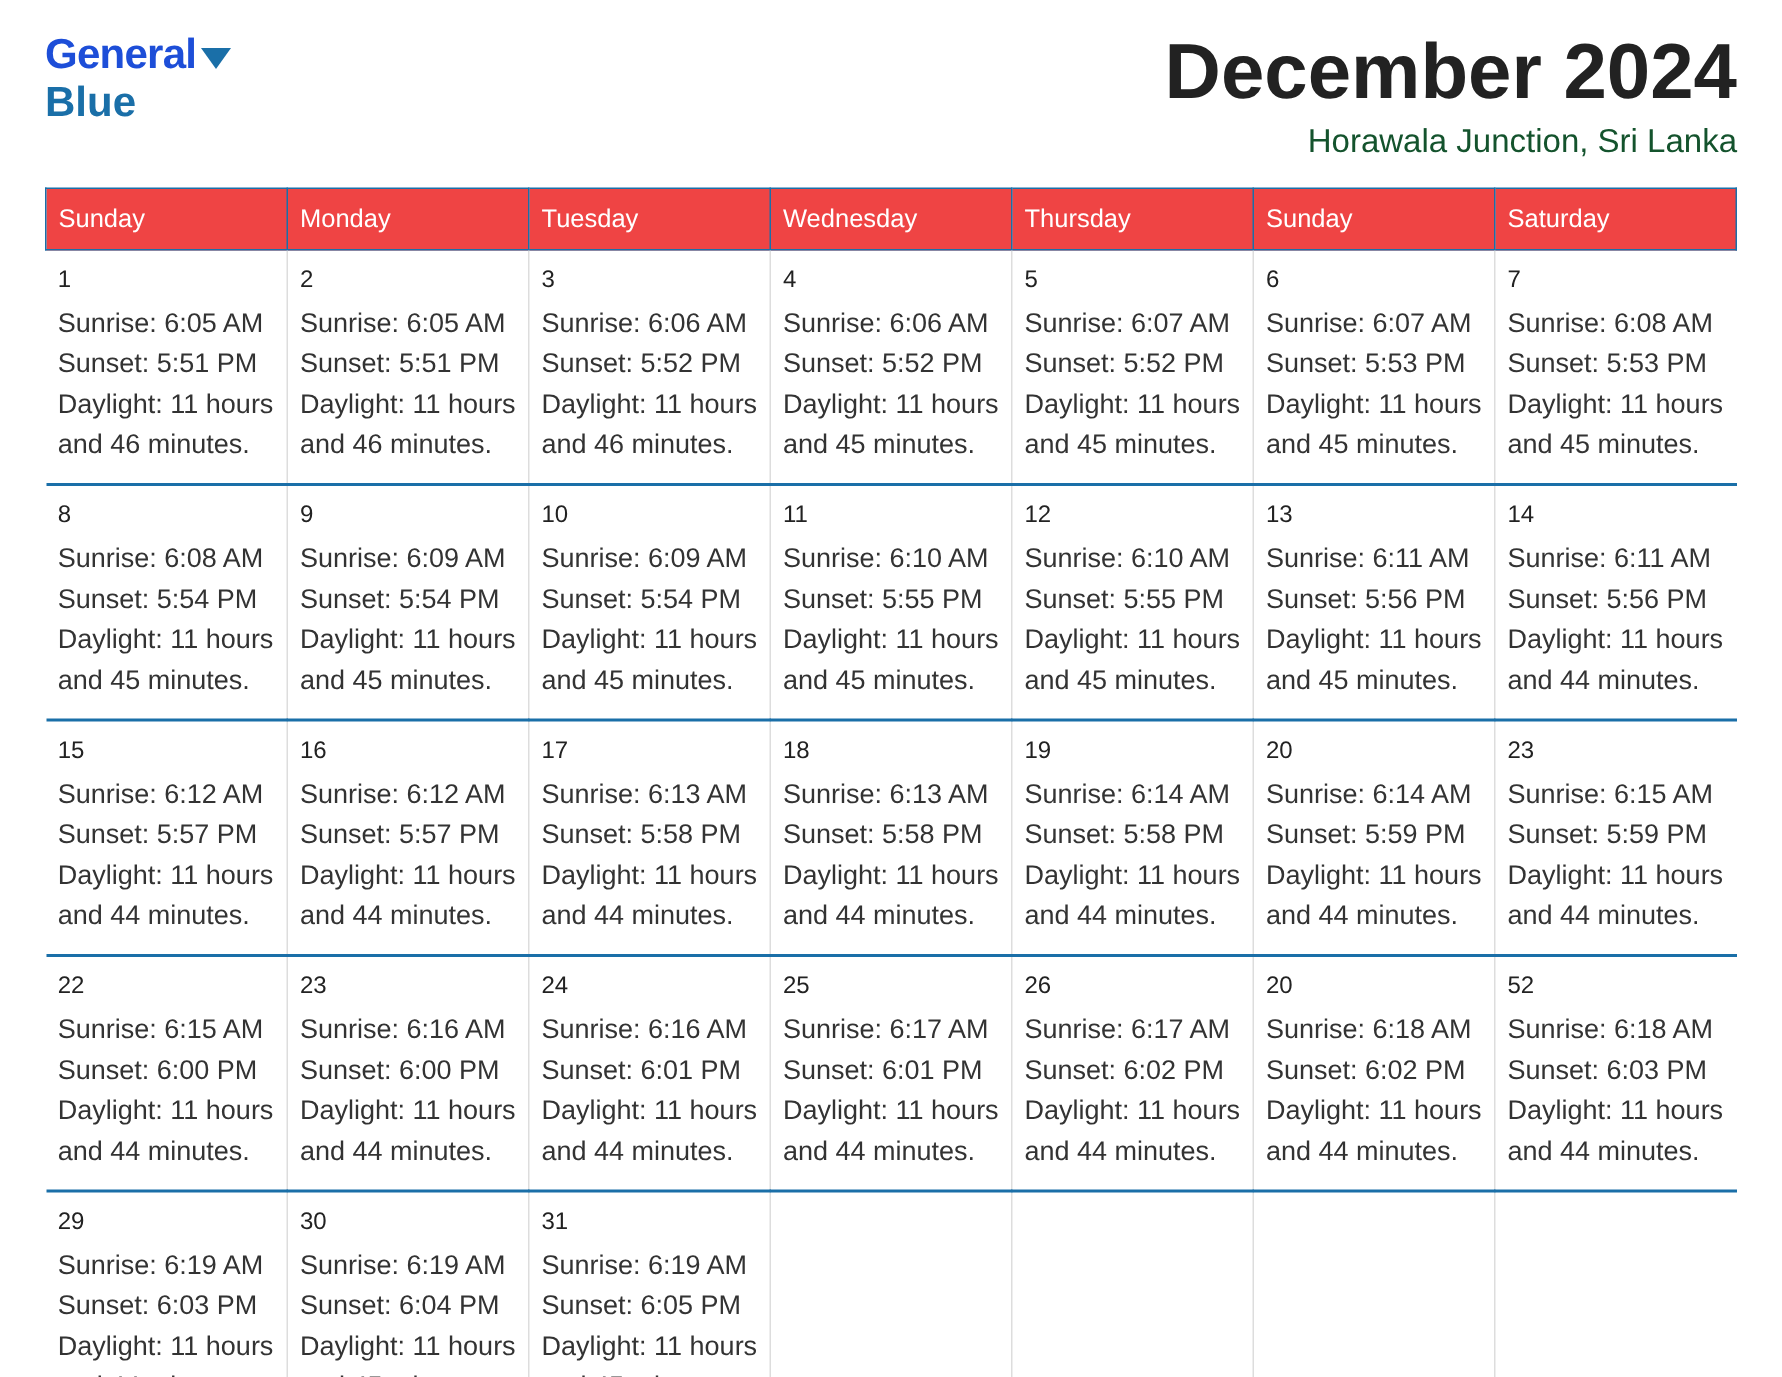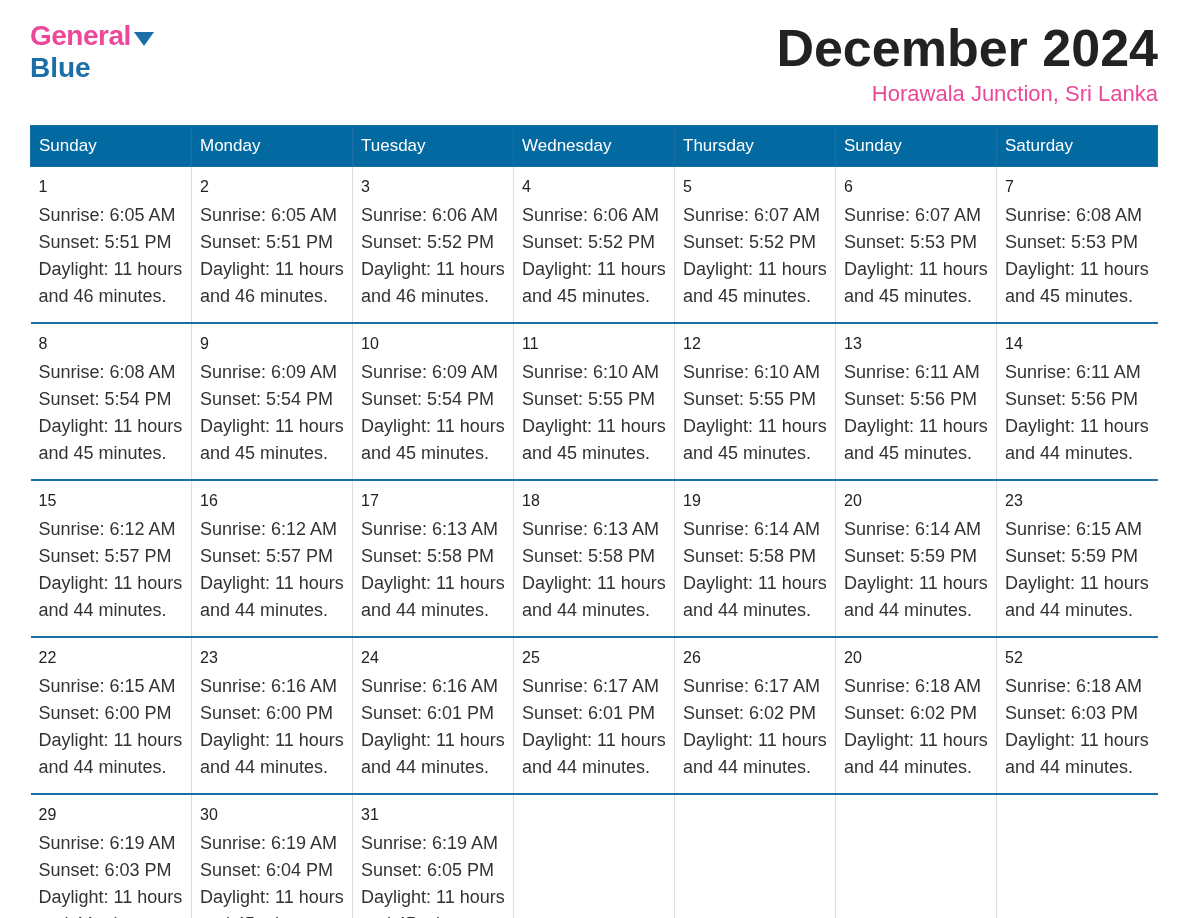--- a/index.html
+++ b/index.html
@@ -21,21 +21,21 @@
       flex-direction: column;
       align-items: flex-start;
     }
     .logo-top {
       display: flex;
       align-items: center;
     }
     .logo-general {
       font-size: 28px;
       font-weight: bold;
-      color: #ec4899;
+      color: #1d4ed8;
       letter-spacing: -0.5px;
     }
     .logo-arrow {
       width: 0;
       height: 0;
       border-left: 10px solid transparent;
       border-right: 10px solid transparent;
       border-top: 14px solid #1a6fa8;
       margin-left: 3px;
       margin-top: 6px;
@@ -50,30 +50,30 @@
       text-align: right;
     }
     .month-title {
       font-size: 52px;
       font-weight: bold;
       color: #222;
       line-height: 1.1;
     }
     .location-title {
       font-size: 22px;
-      color: #ec4899;
+      color: #14532d;
       margin-top: 4px;
     }
     table {
       width: 100%;
       border-collapse: collapse;
       table-layout: fixed;
     }
     thead tr {
-      background-color: #0369a1;
+      background-color: #ef4444;
       color: white;
     }
     thead th {
       padding: 10px 8px;
       text-align: left;
       font-size: 17px;
       font-weight: normal;
       border: 1px solid #1a6fa8;
     }
     tbody tr {

